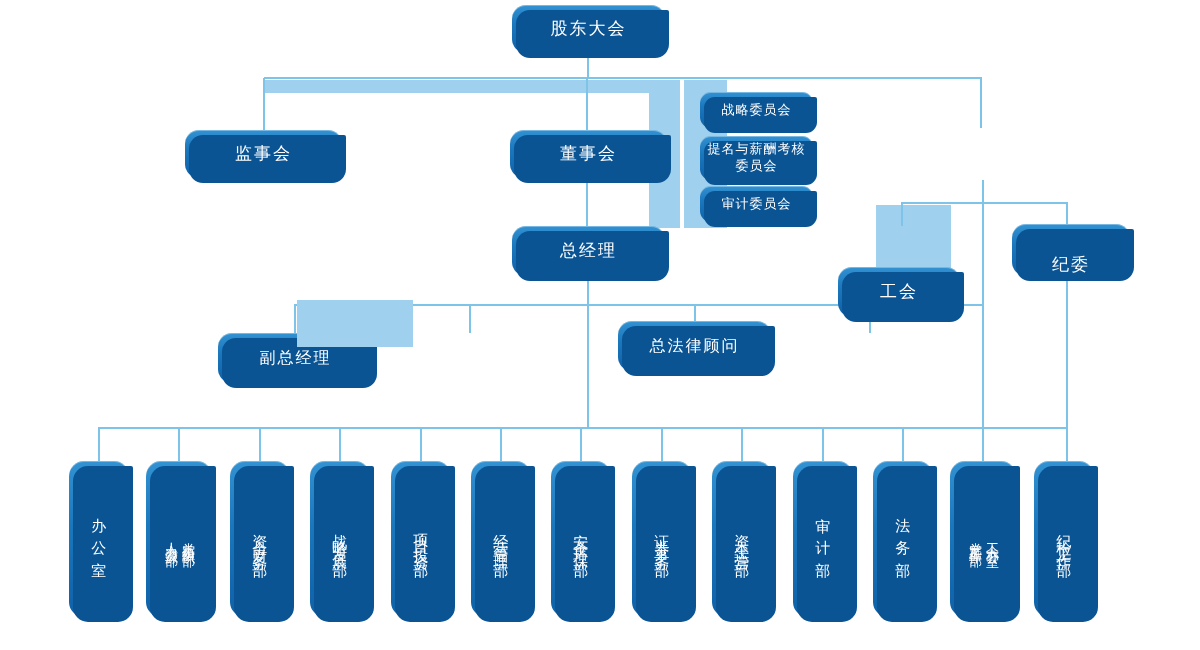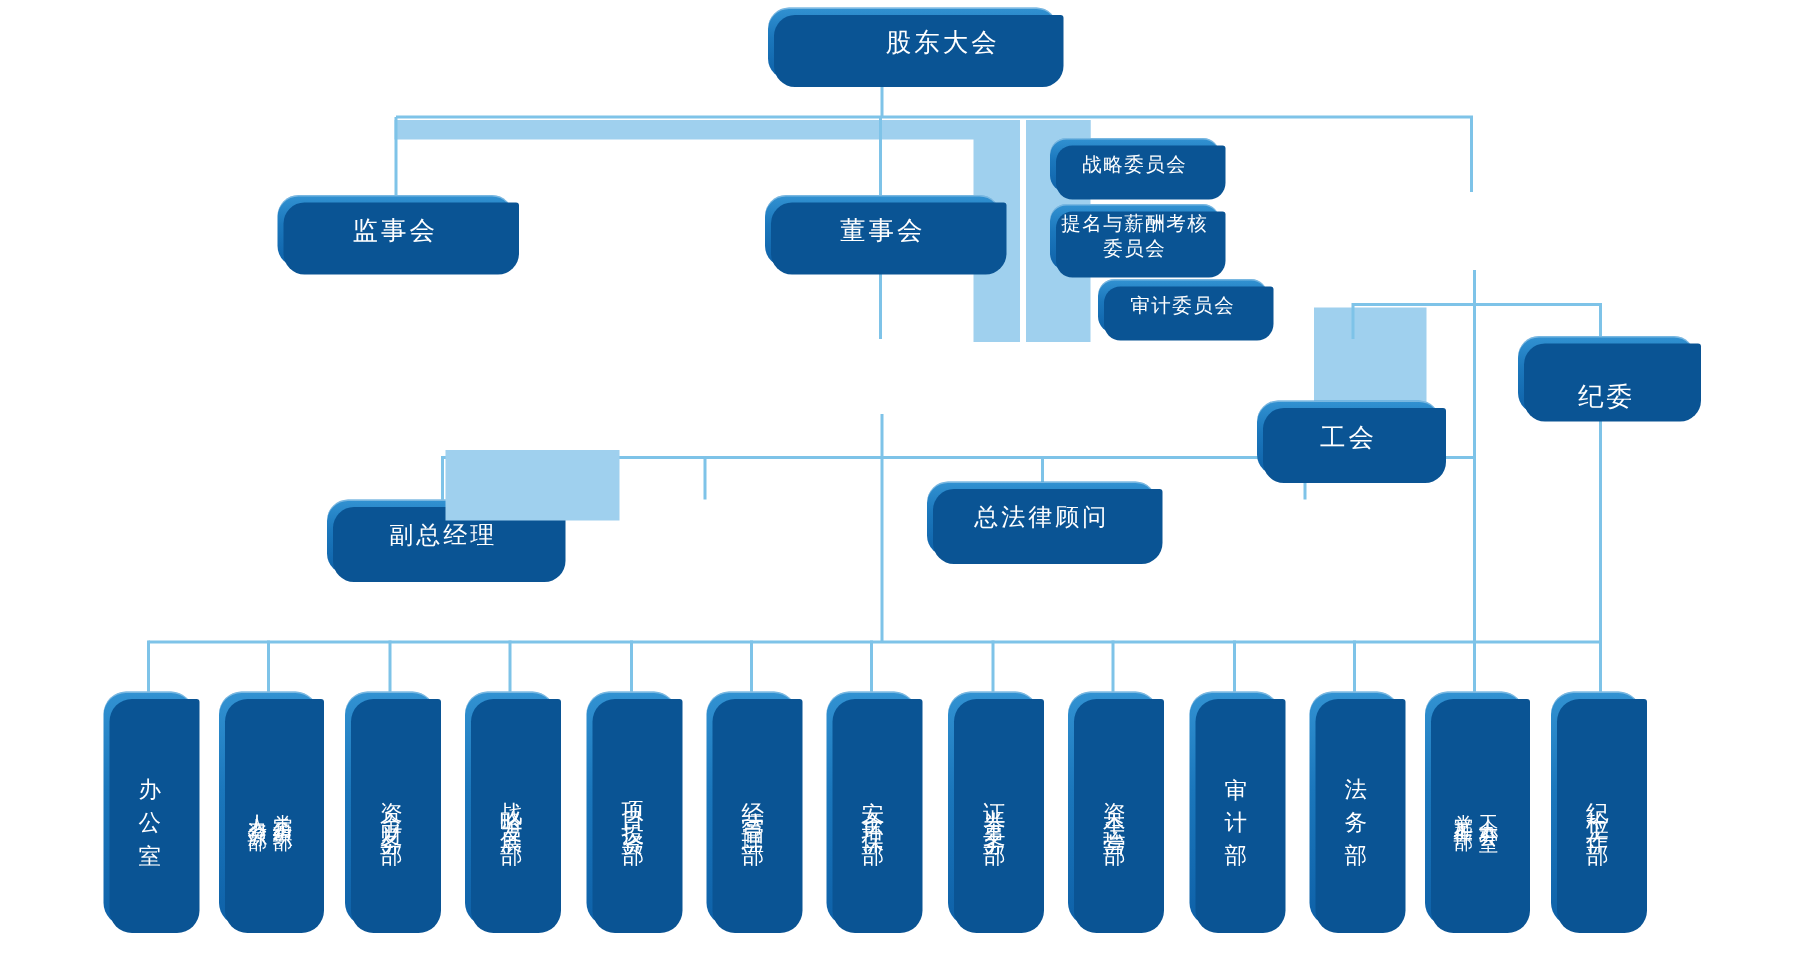--- a/index.html
+++ b/index.html
@@ -77,42 +77,45 @@
   <div class="vline" style="left:420px;top:427px;height:34px;"></div>
   <div class="vline" style="left:500px;top:427px;height:34px;"></div>
   <div class="vline" style="left:580px;top:427px;height:34px;"></div>
   <div class="vline" style="left:661px;top:427px;height:34px;"></div>
   <div class="vline" style="left:741px;top:427px;height:34px;"></div>
   <div class="vline" style="left:822px;top:427px;height:34px;"></div>
   <div class="vline" style="left:902px;top:427px;height:34px;"></div>
 
   <div class="band over" style="left:297px;top:300px;width:116px;height:47px;"></div>
 
-  <div class="n lg" style="left:512px;top:5px;width:153px;height:48px;padding-left:40px;">
+  <div class="n lg" style="left:512px;top:5px;width:153px;height:48px;">
     <span class="label">股东大会</span>
   </div>
 
   <div class="n lg" style="left:185px;top:130px;width:157px;height:48px;">
     <span class="label">监事会</span>
   </div>
   <div class="n lg" style="left:510px;top:130px;width:157px;height:48px;">
     <span class="label">董事会</span>
   </div>
 
   <div class="n sm" style="left:700px;top:92px;width:113px;height:36px;">
     <span class="label">战略委员会</span>
   </div>
   <div class="n sm" style="left:700px;top:136px;width:113px;height:44px;">
     <span class="label">提名与薪酬考核
 委员会</span>
   </div>
-  <div class="n sm" style="left:700px;top:186px;width:113px;height:36px;margin-left:32px;">
+  <div class="n sm" style="left:700px;top:186px;width:113px;height:36px;">
     <span class="label">审计委员会</span>
   </div>
 
+  <div class="n lg" style="left:512px;top:226px;width:153px;height:50px;">
+    <span class="label">总经理</span>
+  </div>
   <div class="n lg" style="left:838px;top:226px;width:122px;height:50px;margin-top:41px;">
     <span class="label">工会</span>
   </div>
   <div class="n lg" style="left:1012px;top:224px;width:118px;height:52px;align-items:flex-end;">
     <span class="label">纪委</span>
   </div>
 
   <div class="n md" style="left:218px;top:333px;width:155px;height:50px;">
     <span class="label">副总经理</span>
   </div>

